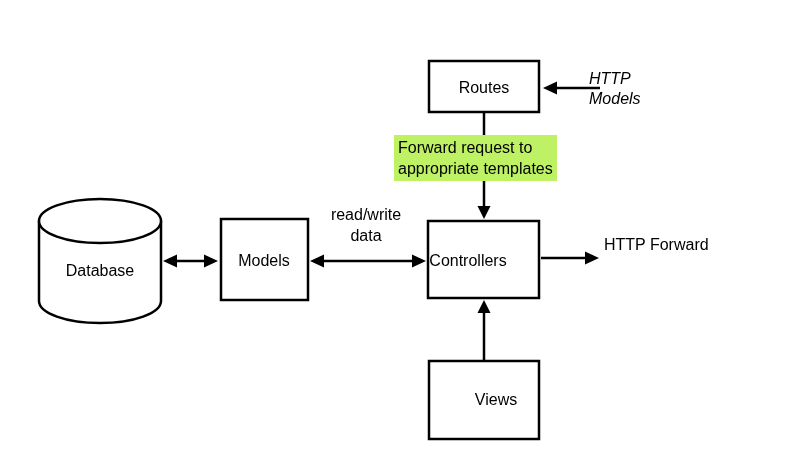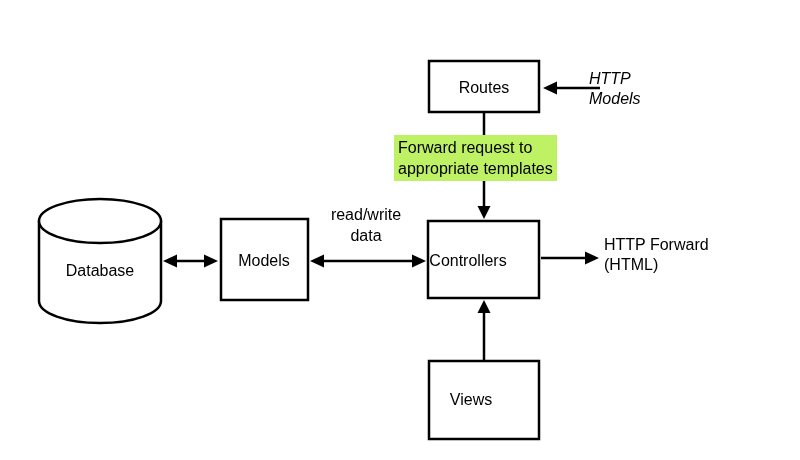--- a/index.html
+++ b/index.html
@@ -106,37 +106,36 @@
   </svg>
 
   <div class="lbl center" style="left:484px; top:66.5px;">Routes</div>
 
   <div class="lbl center" style="left:100px; top:250px;">Database</div>
 
   <div class="lbl center" style="left:264px; top:240px;">Models</div>
 
   <div class="lbl center" style="left:468px; top:240px;">Controllers</div>
 
-  <div class="lbl center" style="left:471px; top:380px; line-height:22px;">
+  <div class="lbl center" style="left:496px; top:380px; line-height:22px;">
     <span style="display:block;">Views</span>
   </div>
 
   <div class="lbl" style="left:589px; top:49px; line-height:20px;font-style:italic;">
     <span style="display:block;">HTTP</span>
     <span style="display:block;">Models</span>
   </div>
 
   <div class="lbl masked" style="left:394px; top:115px;">
     <span style="display:block;">Forward request to</span>
     <span style="display:block;">appropriate templates</span>
   </div>
 
   <div class="lbl hcenter" style="left:366px; top:184px;">
     <span style="display:block;">read/write</span>
     <span style="display:block;">data</span>
   </div>
 
   <div class="lbl" style="left:604px; top:215px; line-height:20px;">
     <span style="display:block;">HTTP Forward</span>
-    <span style="display:block;">(HTML)</span>
   </div>
 
 </div>
 
 </body></html>

